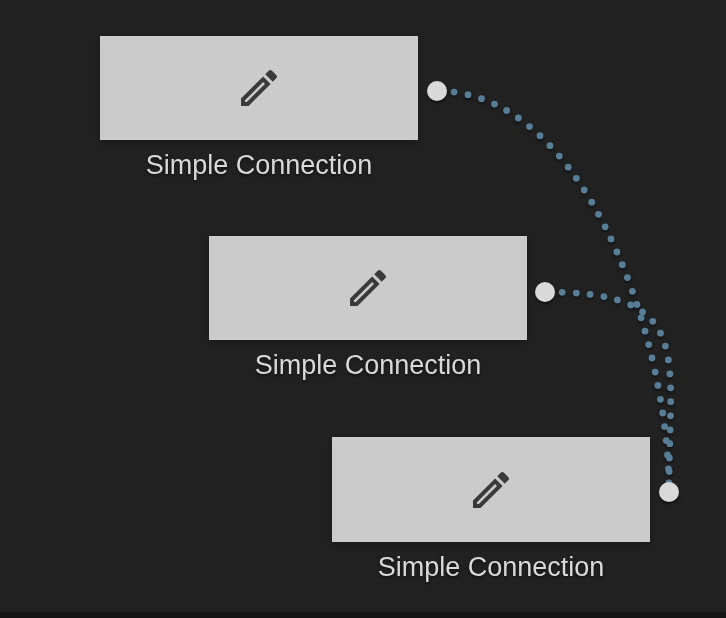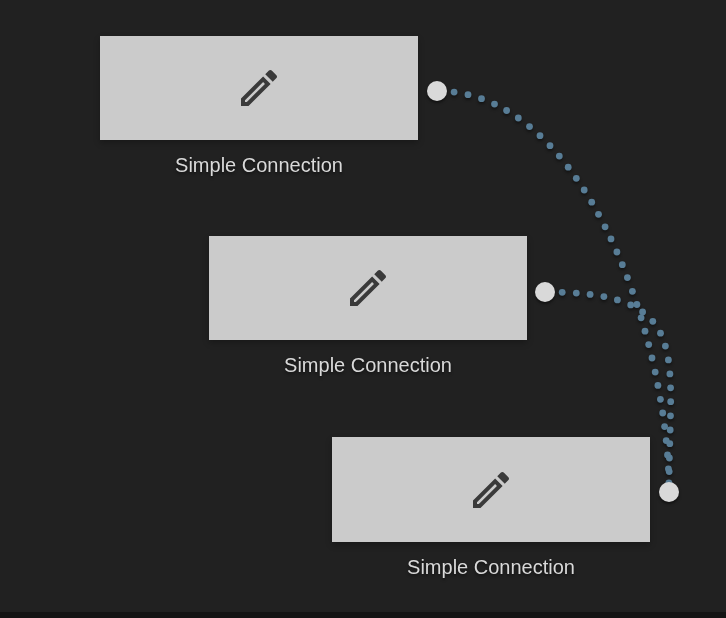--- a/index.html
+++ b/index.html
@@ -22,21 +22,21 @@
     background: #cbcbcb;
     display: flex; align-items: center; justify-content: center;
     box-shadow: 0 3px 6px rgba(0,0,0,0.25);
   }
   .pencil { display: block; }
   .node-label {
     margin-top: 9px;
     width: 100%;
     text-align: center;
     color: #d9d9d9;
-    font-size: 20px;
+    font-size: 27px;
     line-height: 32px;
     white-space: nowrap;
     text-shadow: 0 2px 3px rgba(0,0,0,0.45);
   }
   .endpoint {
     position: absolute;
     border-radius: 50%;
     background: #d9d9d9;
     box-shadow: 0 2px 3px rgba(0,0,0,0.5);
   }

